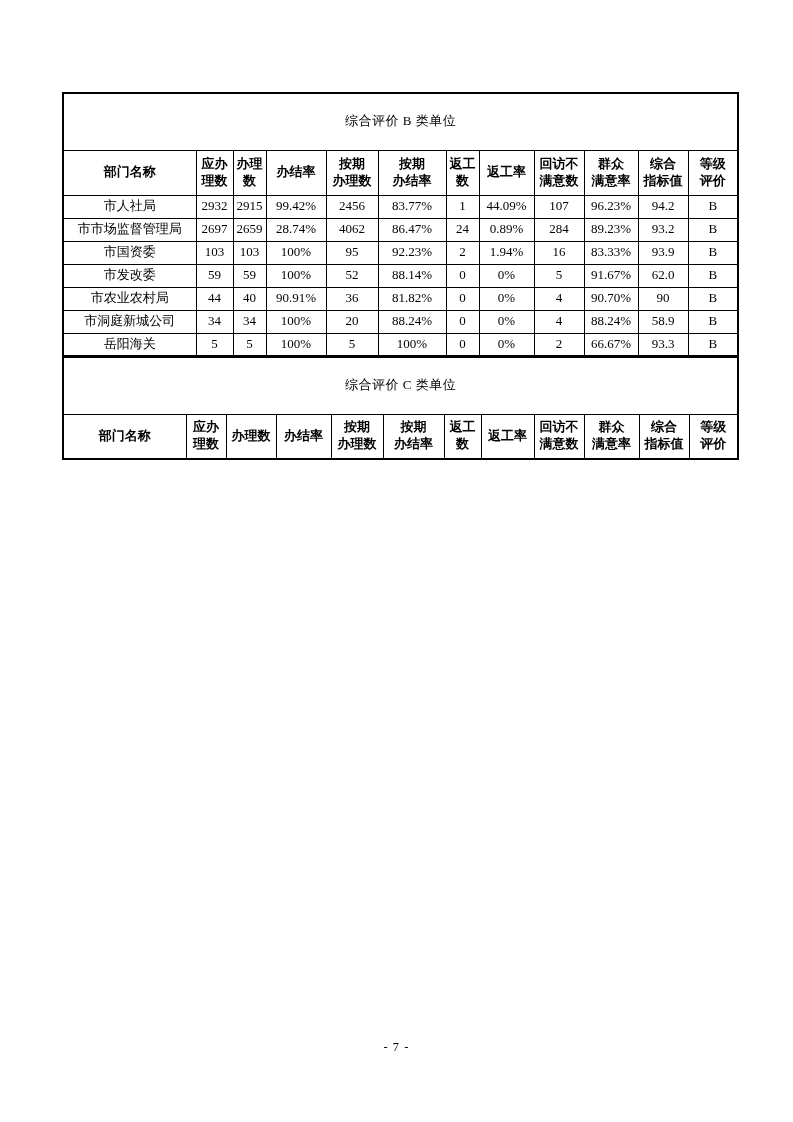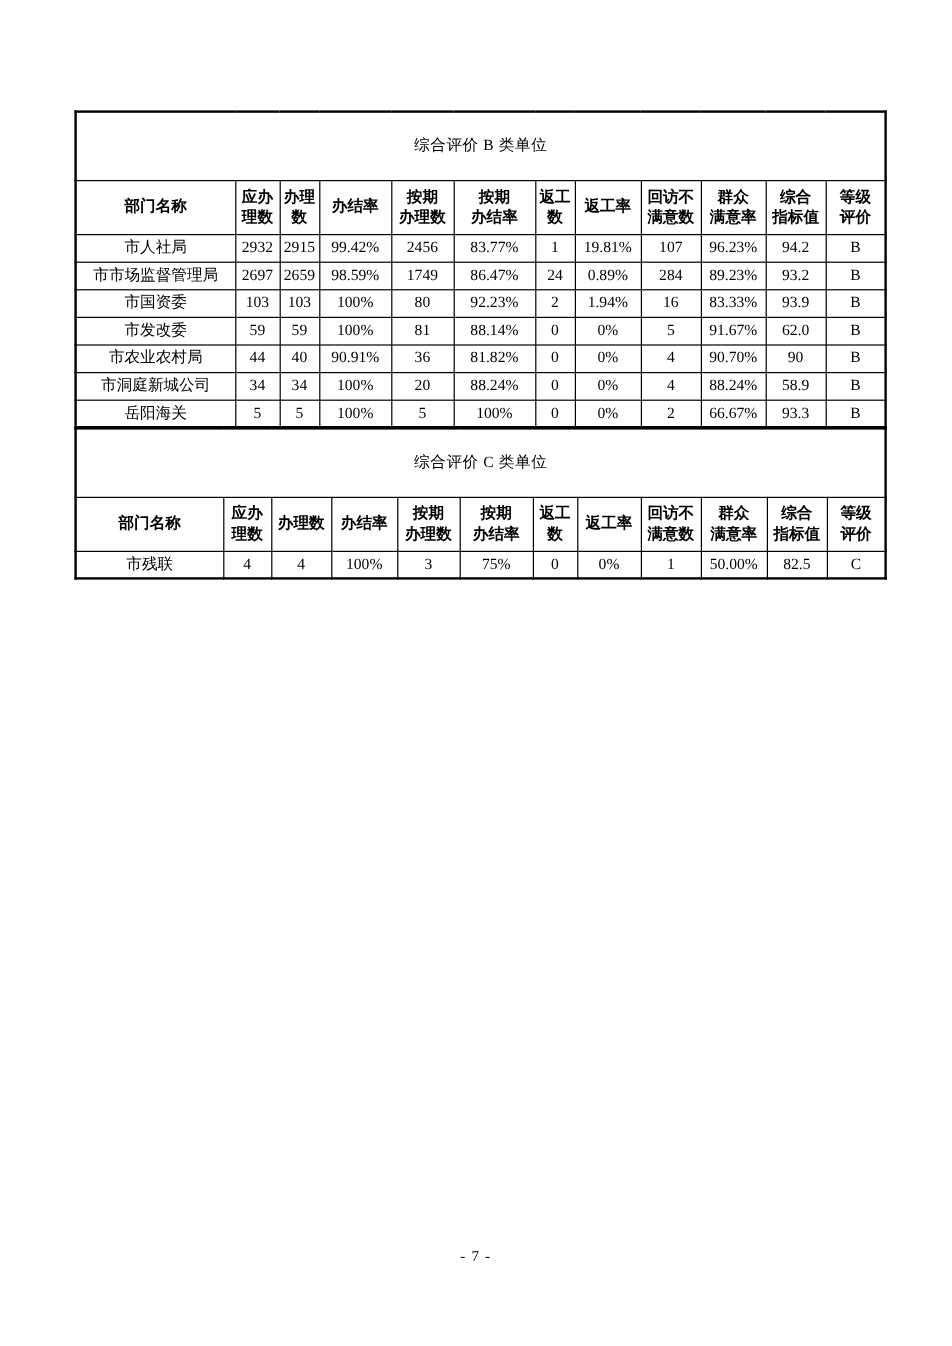--- a/index.html
+++ b/index.html
@@ -124,60 +124,60 @@
       </thead>
       <tbody>
           <tr>
             <td>市人社局</td>
             <td>2932</td>
             <td>2915</td>
             <td>99.42%</td>
             <td>2456</td>
             <td>83.77%</td>
             <td>1</td>
-            <td>19.81%</td>
+            <td>44.09%</td>
             <td>107</td>
             <td>96.23%</td>
             <td>94.2</td>
             <td>B</td>
           </tr>
           <tr>
             <td>市市场监督管理局</td>
             <td>2697</td>
             <td>2659</td>
-            <td>98.59%</td>
-            <td>1749</td>
+            <td>28.74%</td>
+            <td>4062</td>
             <td>86.47%</td>
             <td>24</td>
             <td>0.89%</td>
             <td>284</td>
             <td>89.23%</td>
             <td>93.2</td>
             <td>B</td>
           </tr>
           <tr>
             <td>市国资委</td>
             <td>103</td>
             <td>103</td>
             <td>100%</td>
-            <td>80</td>
+            <td>95</td>
             <td>92.23%</td>
             <td>2</td>
             <td>1.94%</td>
             <td>16</td>
             <td>83.33%</td>
             <td>93.9</td>
             <td>B</td>
           </tr>
           <tr>
             <td>市发改委</td>
             <td>59</td>
             <td>59</td>
             <td>100%</td>
-            <td>81</td>
+            <td>52</td>
             <td>88.14%</td>
             <td>0</td>
             <td>0%</td>
             <td>5</td>
             <td>91.67%</td>
             <td>62.0</td>
             <td>B</td>
           </tr>
           <tr>
             <td>市农业农村局</td>
@@ -260,33 +260,19 @@
 满意数</th>
             <th>群众
 满意率</th>
             <th>综合
 指标值</th>
             <th>等级
 评价</th>
           </tr>
       </thead>
       <tbody>
-          <tr>
-            <td>市残联</td>
-            <td>4</td>
-            <td>4</td>
-            <td>100%</td>
-            <td>3</td>
-            <td>75%</td>
-            <td>0</td>
-            <td>0%</td>
-            <td>1</td>
-            <td>50.00%</td>
-            <td>82.5</td>
-            <td>C</td>
-          </tr>
         </tbody>
     </table>
 
   </div>
 
   <div class="page-footer">- 7 -</div>
 </div>
 
 </body></html>

